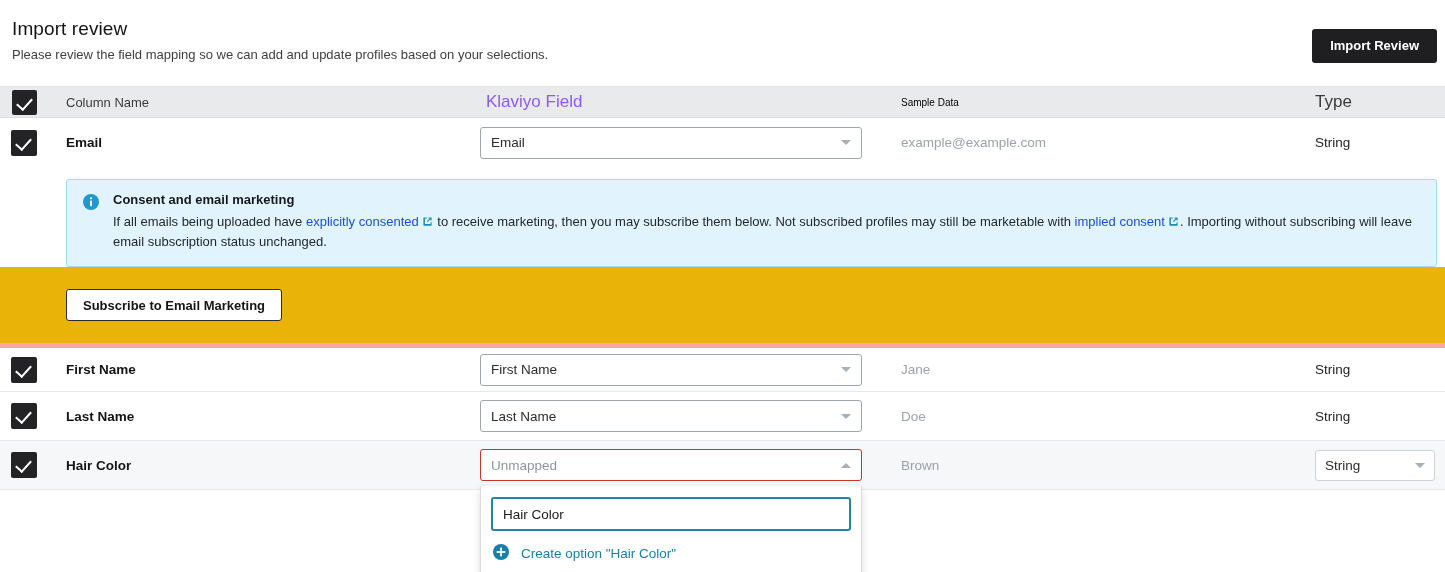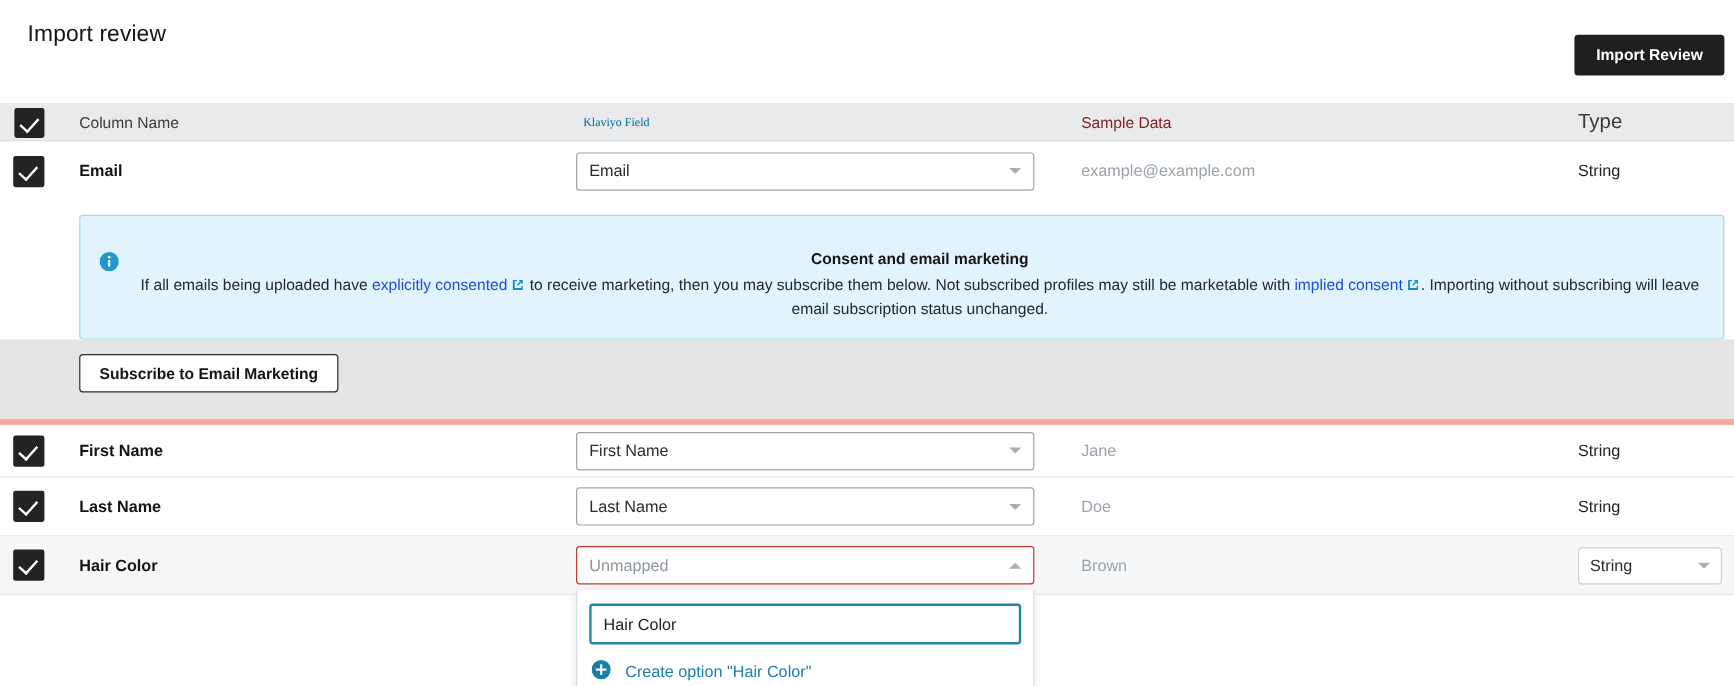--- a/index.html
+++ b/index.html
@@ -15,21 +15,20 @@
     color: #1a1a1a;
     overflow: hidden;
     position: relative;
   }
 
   
   .page-header {
     position: relative;
     padding: 18px 0 14px 12px;
     height: 86px;
-    margin-left: 11px;
   }
   .page-title {
     font-size: 19px;
     font-weight: 400;
     color: #141414;
     margin: 0 0 7px 0;
     letter-spacing: .1px;
   }
   .page-subtitle {
     font-size: 13px;
@@ -110,29 +109,29 @@
     font-weight: bold;
     color: #141414;
   }
   .header-row .cell-colname { font-weight: 400; color: #3b3b3b; font-size: 13px; }
 
   .cell-field {
     flex: 0 0 415px;
     padding-left: 0;
     position: relative;
   }
-  .header-row .cell-field { font-size: 10px; color: #0369a1; padding-left: 6px; font-family: Liberation Serif, serif; }
+  .header-row .cell-field { font-size: 17px; color: #8b5cf6; padding-left: 6px; }
 
   .cell-sample {
     flex: 0 0 412px;
     padding-left: 6px;
     font-size: 13.5px;
     color: #9aa3ab;
   }
-  .header-row .cell-sample { color: #7f1d1d; font-size: 13px; }
+  .header-row .cell-sample { color: #000000; font-size: 10px; }
 
   .cell-type {
     flex: 1 1 auto;
     padding-left: 8px;
     font-size: 13.5px;
     color: #1f1f1f;
   }
   .header-row .cell-type { color: #3b3b3b; font-size: 17px; }
 
   
@@ -186,22 +185,21 @@
     background: #ffffff;
     padding: 12px 0 0 0;
     border-bottom: 1px solid #e6e8ea;
   }
   .banner {
     margin: 0 8px 0 66px;
     background: #e1f4fd;
     border: 1px solid #a7d9ee;
     border-radius: 3px;
     display: flex;
-    padding: 28px 16px 15px 16px;
-    text-align: center;
+    padding: 12px 16px 15px 16px;
   }
   .banner-icon {
     flex: 0 0 auto;
     margin: 2px 14px 0 0;
   }
   .banner-body { flex: 1 1 auto; }
   .banner-title {
     font-size: 13px;
     font-weight: bold;
     color: #15181a;
@@ -218,22 +216,22 @@
     color: #1d4ed8;
     text-decoration: none;
     cursor: pointer;
   }
   .ext-icon {
     display: inline-block;
     vertical-align: -1px;
     margin: 0 1px 0 3px;
   }
   .subscribe-wrap {
-    padding: 12px 0 22px 66px;
-    background: #e5e5e5;
+    padding: 22px 0 22px 66px;
+    background: #eab308;
   }
   .subscribe-btn {
     background: #ffffff;
     border: 1px solid #2c2c2c;
     border-radius: 3px;
     font-family: "Liberation Sans", sans-serif;
     font-weight: bold;
     font-size: 13px;
     color: #141414;
     height: 32px;
@@ -276,20 +274,21 @@
   }
   .dd-option .plus { margin-right: 12px; flex: 0 0 auto; }
 
   .dropdown-layer { position: relative; }
 </style>
 </head>
 <body>
 
 <div class="page-header">
   <h1 class="page-title">Import review</h1>
+  <p class="page-subtitle">Please review the field mapping so we can add and update profiles based on your selections.</p>
   <button class="import-review-btn">Import Review</button>
 </div>
 
 <div class="table">
 
   <div class="row header-row">
     <div class="cell-check">
       <div class="cbx"></div>
     </div>
     <div class="cell-colname">Column Name</div>

